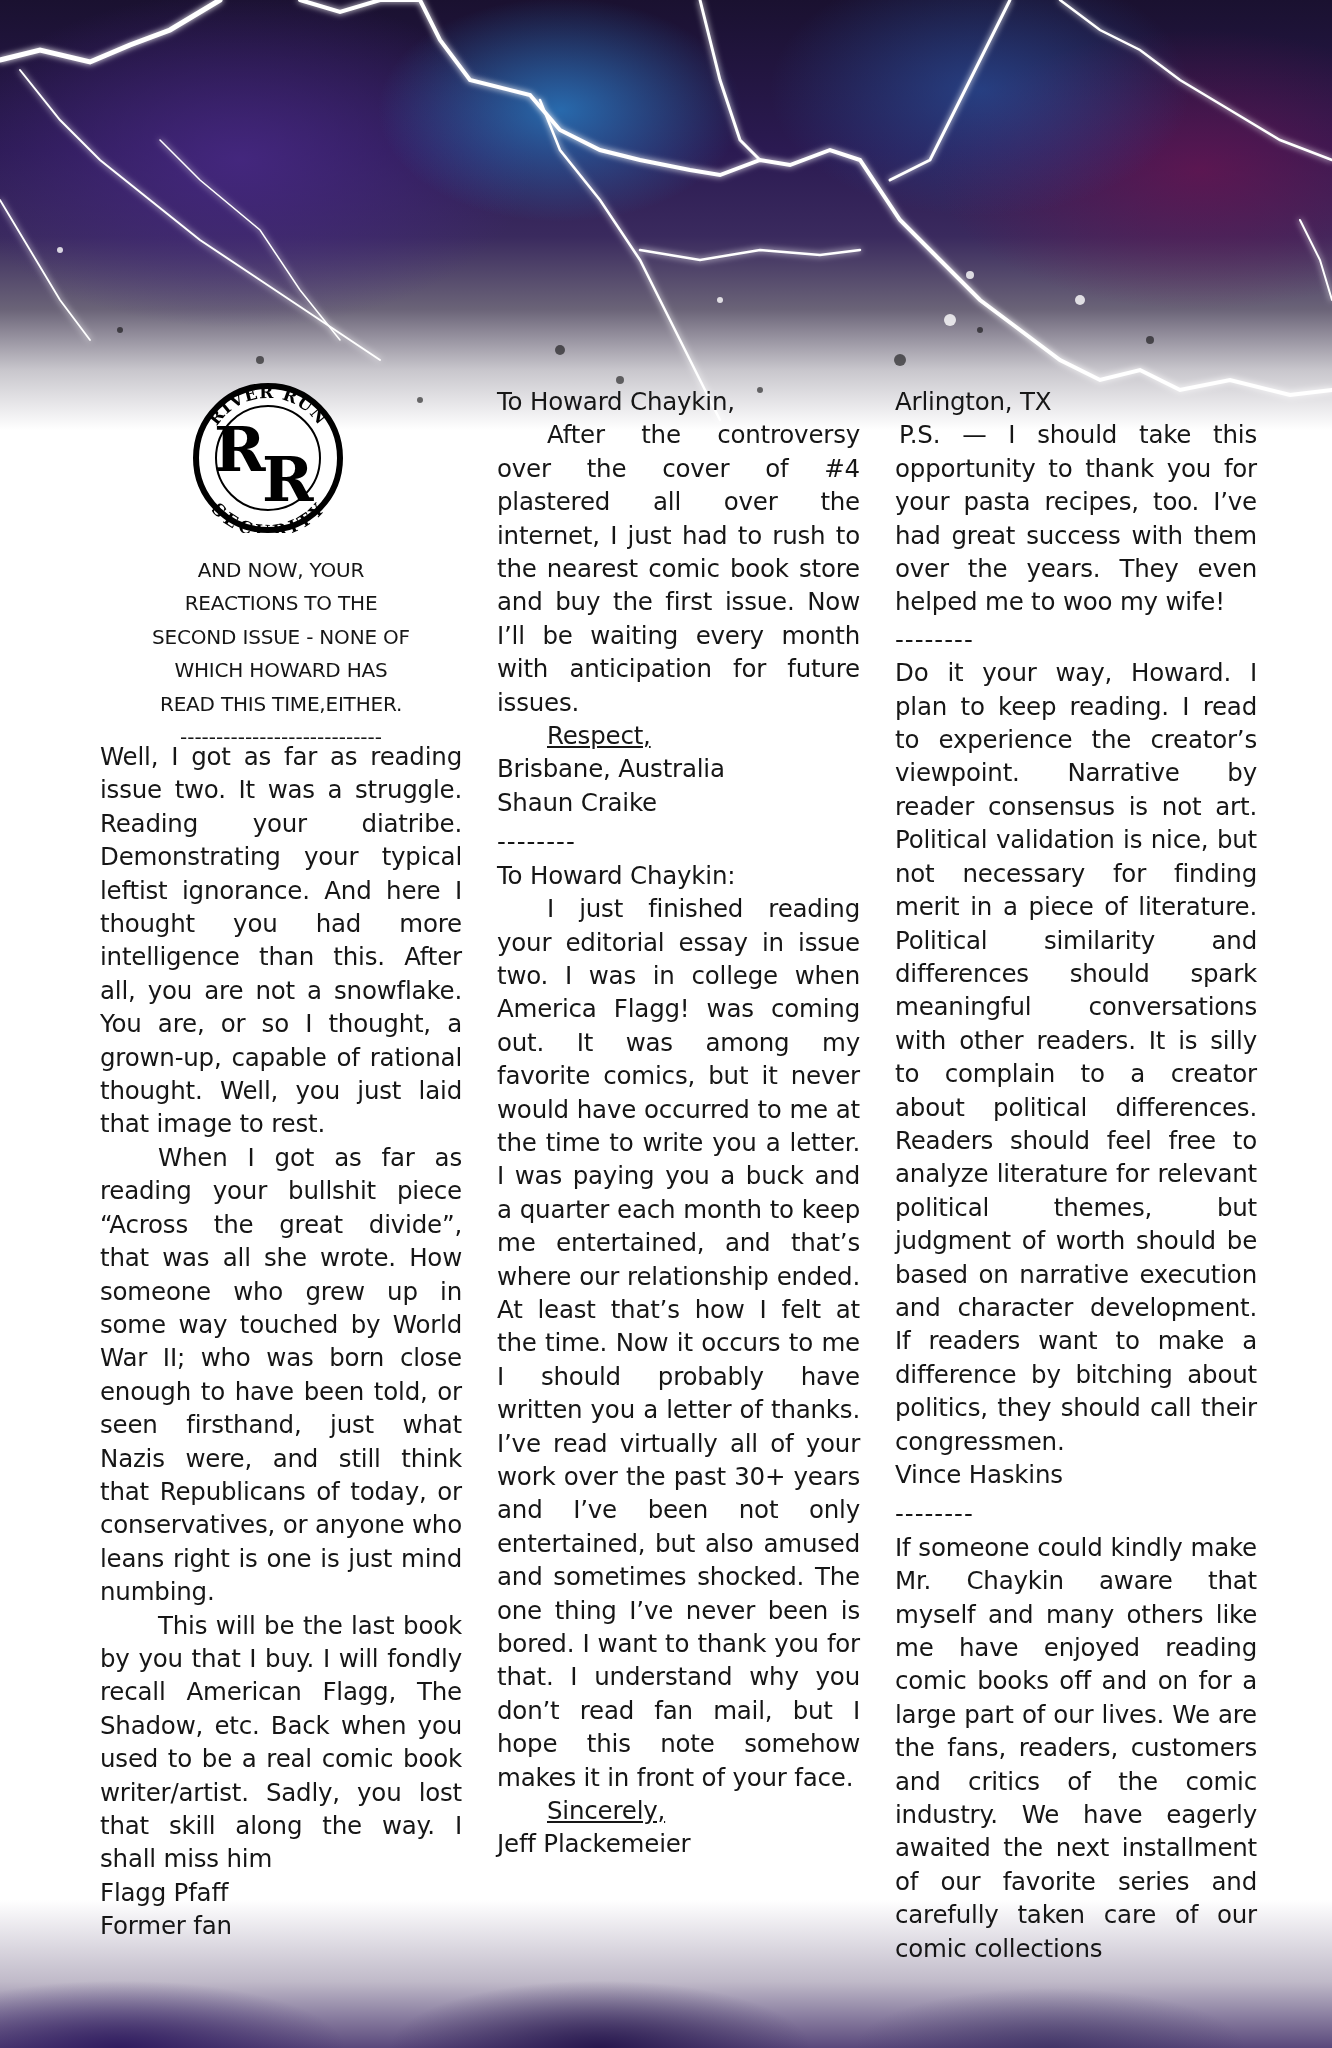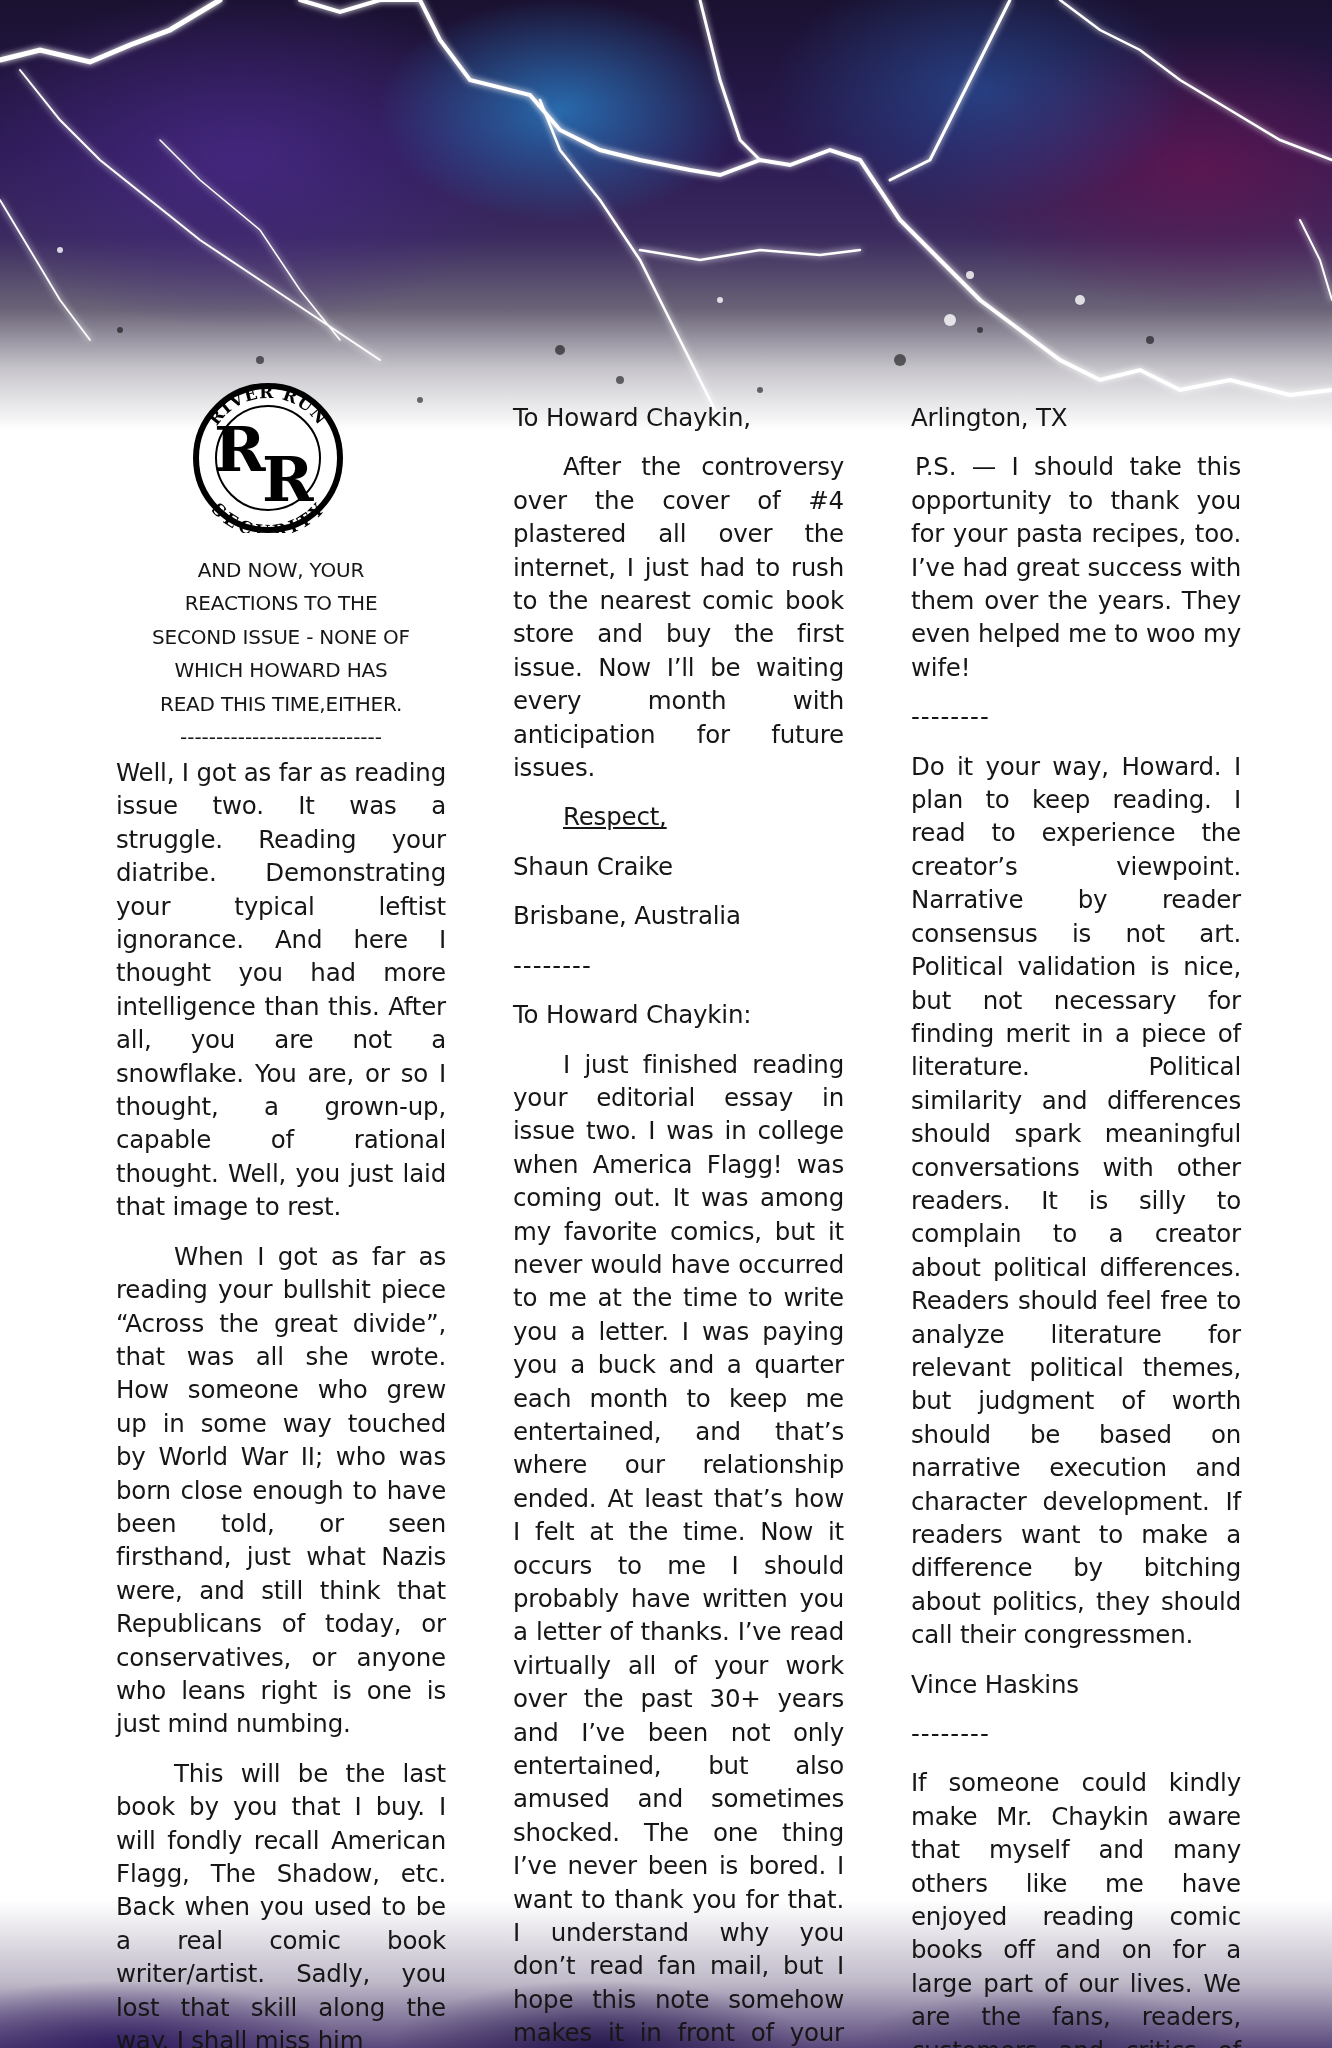--- a/index.html
+++ b/index.html
@@ -29,21 +29,21 @@
   }
   .logo {
     position: absolute; left: 186px; top: 383px; width: 164px; height: 150px;
   }
   .col {
     position: absolute; top: 0;
     font-size: 24.5px; line-height: 33.4px;
     text-align: justify;
     letter-spacing: -0.2px;
   }
-  .col p { margin: 16px; }
+  .col p { margin: 0; }
   .col-left { left: 100px; width: 362px; top: 740px; }
   .col-mid  { left: 497px; width: 363px; top: 385px; }
   .col-right { left: 895px; width: 362px; top: 385px; }
   .headline {
     position: absolute; left: 100px; top: 554px; width: 362px;
     text-align: center; font-size: 20px; line-height: 33.4px;
     text-transform: uppercase; letter-spacing: -0.2px;
   }
   .dashes-long { text-align: center; letter-spacing: 0px; }
   .indent { text-indent: 58px; }
@@ -138,22 +138,22 @@
     <p class="right">Flagg Pfaff</p>
     <p class="right">Former fan</p>
   </div>
 </div>
 
 <div class="col col-mid">
   <div>
     <p class="noindent" style="text-align:left">To Howard Chaykin,</p>
     <p class="indent" style="text-indent:50px">After the controversy over the cover of #4 plastered all over the internet, I just had to rush to the nearest comic book store and buy the first issue. Now I’ll be waiting every month with anticipation for future issues.</p>
     <p class="sig-indent">Respect,</p>
+    <p class="right">Brisbane, Australia</p>
     <p class="right">Shaun Craike</p>
-    <p class="right">Brisbane, Australia</p>
     <p class="dashes" style="margin-top:6px">--------</p>
   </div>
   <div>
     <p class="noindent" style="text-align:left">To Howard Chaykin:</p>
     <p class="indent" style="text-indent:50px">I just finished reading your editorial essay in issue two. I was in college when America Flagg! was coming out. It was among my favorite comics, but it never would have occurred to me at the time to write you a letter. I was paying you a buck and a quarter each month to keep me entertained, and that’s where our relationship ended. At least that’s how I felt at the time. Now it occurs to me I should probably have written you a letter of thanks. I’ve read virtually all of your work over the past 30+ years and I’ve been not only entertained, but also amused and sometimes shocked. The one thing I’ve never been is bored. I want to thank you for that. I understand why you don’t read fan mail, but I hope this note somehow makes it in front of your face.</p>
     <p class="sig-indent">Sincerely,</p>
     <p class="right">Jeff Plackemeier</p>
   </div>
 </div>
 

